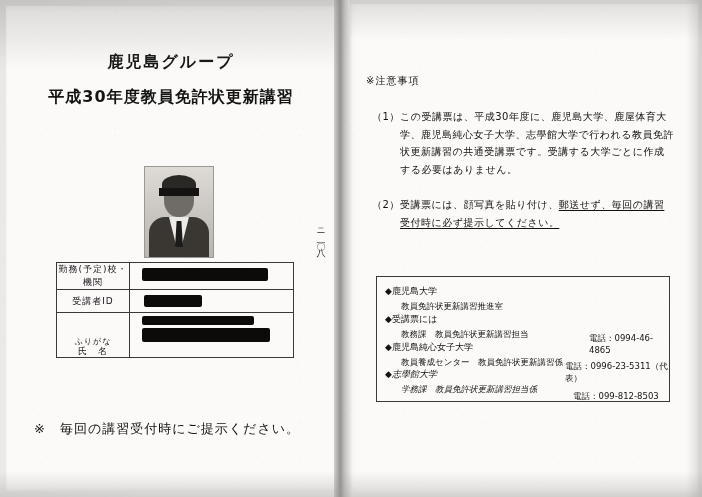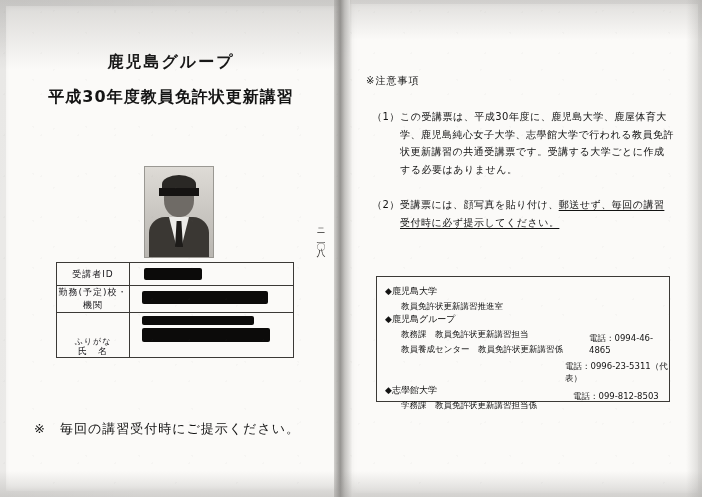--- a/index.html
+++ b/index.html
@@ -217,21 +217,21 @@
     font-size: 8.5px;
     color: #131313;
   }
   .contact-group { position: absolute; left: 8px; }
   .contact-org { font-size: 9px; }
   .contact-sub { padding-left: 16px; }
   .tel { position: absolute; }
   #cg1 { top: 8px; }
   #cg2 { top: 36px; }
   #cg3 { top: 64px; }
-  #cg4 { top: 107px; }
+  #cg4 { top: 91px; font-style: italic; }
   #tel1 { left: 196px; top: 22px; }
   #tel2 { left: 212px; top: 50px; margin-top: 6px; }
   #tel3 { left: 188px; top: 84px; }
   #tel4 { left: 196px; top: 114px; }
   .contact-line2 { margin-top: 3px; }
 
   
   #speckle {
     position: absolute; inset: 0;
     pointer-events: none;
@@ -263,29 +263,29 @@
     <div id="photo-shirt"></div>
     <div id="photo-tie"></div>
     <div id="photo-head"></div>
     <div id="photo-hair"></div>
     <div id="photo-eyebar"></div>
   </div>
 
   <table id="info-table" class="jp">
     <tbody>
         <tr>
+      <td class="lbl-cell">勤務(予定)校・機関</td>
+      <td class="val-cell">
+        <span class="redact" id="redact-sch"></span>
+      </td>
+    </tr>
+    <tr>
       <td class="lbl-cell">受講者ID</td>
       <td class="val-cell">
         <span class="redact" id="redact-id"></span>
-      </td>
-    </tr>
-    <tr>
-      <td class="lbl-cell">勤務(予定)校・機関</td>
-      <td class="val-cell">
-        <span class="redact" id="redact-sch"></span>
       </td>
     </tr>
     <tr id="row-name">
       <td class="lbl-cell">
         <div class="lbl-stack">
           <div class="small">ふりがな</div>
           <div>氏　名</div>
         </div>
       </td>
       <td class="val-cell">
@@ -311,26 +311,27 @@
     <span class="notice-body"><span>受講票には、顔写真を貼り付け、</span><span class="u">郵送せず、毎回の講習受付時に必ず提示してください。</span></span>
   </div>
 
   <div id="contact-box" class="jp">
     <div class="contact-group" id="cg1">
       <div class="contact-org">◆鹿児島大学</div>
       <div class="contact-sub contact-line2">教員免許状更新講習推進室</div>
     </div>
 
     <div class="contact-group" id="cg2">
-      <div class="contact-org">◆鹿児島グループ</div>
+      <div class="contact-org">◆受講票には</div>
       <div class="contact-sub contact-line2">教務課　教員免許状更新講習担当</div>
     </div>
     <div class="tel" id="tel2">電話：0994-46-4865</div>
 
     <div class="contact-group" id="cg3">
+      <div class="contact-org">◆鹿児島純心女子大学</div>
       <div class="contact-sub contact-line2">教員養成センター　教員免許状更新講習係</div>
     </div>
     <div class="tel" id="tel3">電話：0996-23-5311（代表）</div>
 
     <div class="contact-group" id="cg4">
       <div class="contact-org">◆志學館大学</div>
       <div class="contact-sub contact-line2">学務課　教員免許状更新講習担当係</div>
     </div>
     <div class="tel" id="tel4">電話：099-812-8503</div>
   </div>

